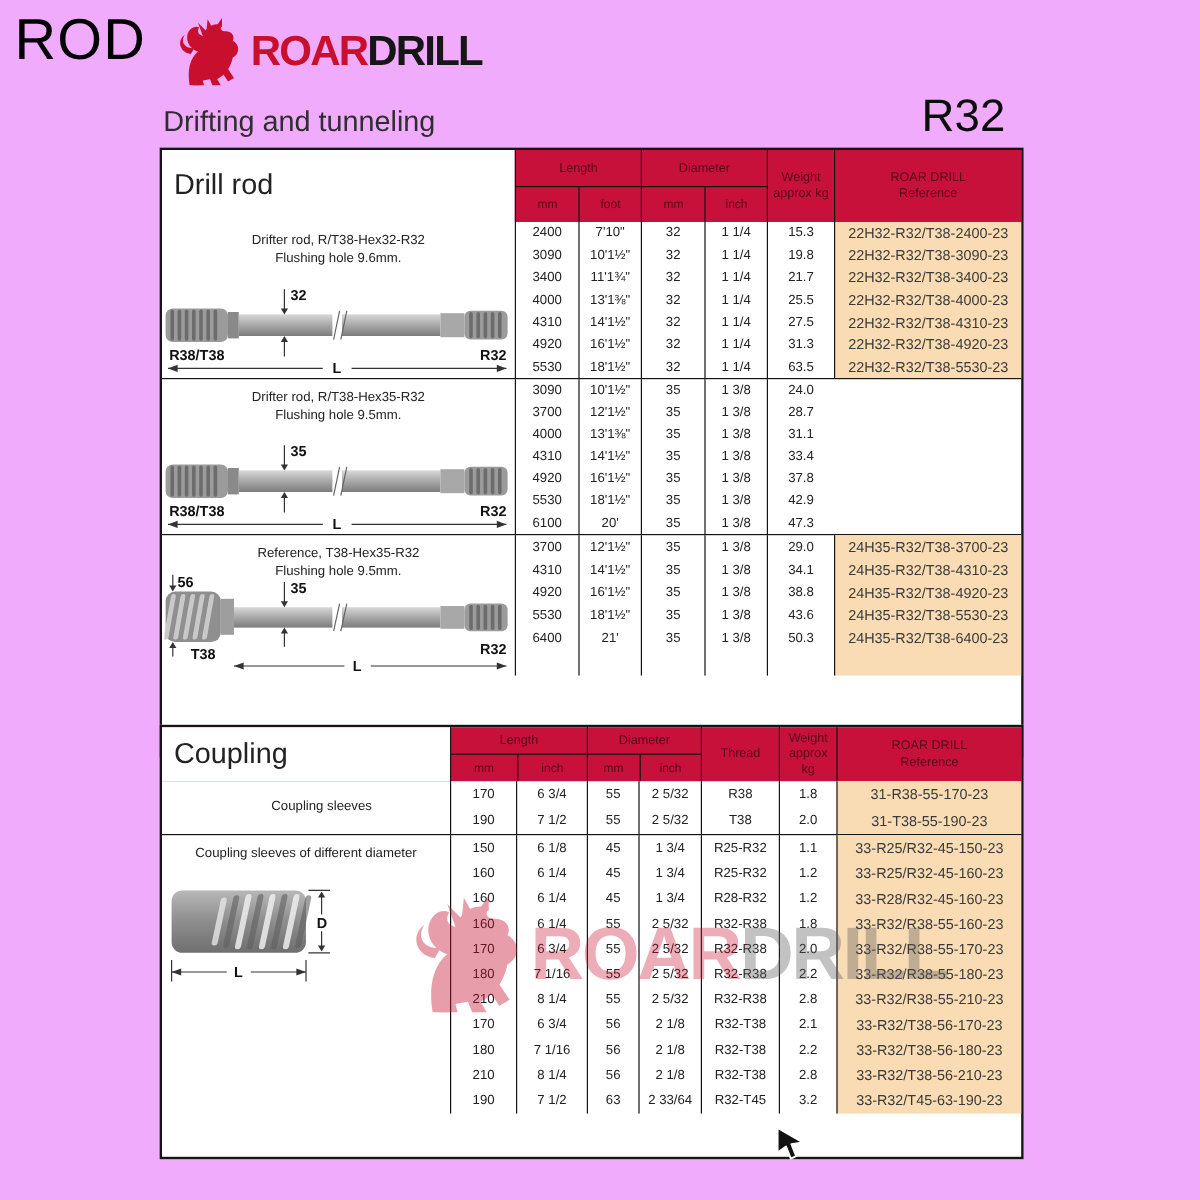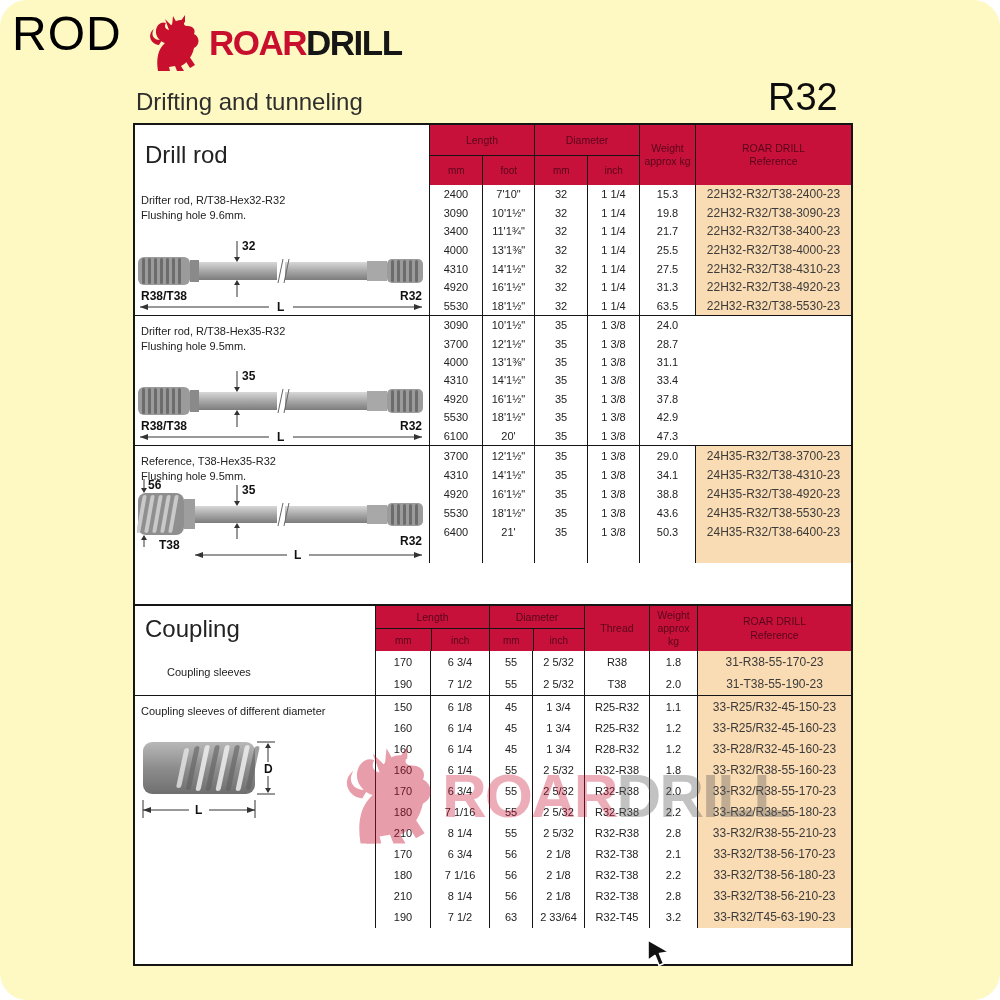--- a/index.html
+++ b/index.html
@@ -1,18 +1,18 @@
 <!DOCTYPE html>
 <html><head>
 <meta charset="utf-8">
 <style>
   * { box-sizing: border-box; margin: 0; padding: 0; }
   html,body { width:1000px; height:1000px; background:#fff; font-family:"Liberation Sans", sans-serif; position:relative; overflow:hidden; }
 
-  .page { position:absolute; inset:0; background:#fef9c3;border-radius:27px; }
+  .page { position:absolute; inset:0; background:#f0abfc; }
 
   
   .kicker { position:absolute; left:12px; top:6px; font-size:48px; color:#000; letter-spacing:1px; }
   .logo { position:absolute; left:143px; top:12px; height:62px; display:flex; align-items:center; }
   .logo svg { width:64px; height:60px; }
   .logo-text { font-size:35px; font-weight:800; letter-spacing:-1.5px; margin-left:2px; }
   .logo-roar { color:#c8102e; }
   .logo-drill { color:#161616; }
   .subtitle { position:absolute; left:136px; top:88px; font-size:24px; color:#2e2e2e; }
   .product { position:absolute; left:768px; top:76px; font-size:38px; color:#0d0d0d; }
@@ -33,21 +33,21 @@
   .h-group-label { border-bottom:1px solid #151515; display:flex; align-items:center; justify-content:center;
                    font-size:10.5px; color:rgba(45,0,14,0.72); flex:1; }
   .h-units { display:flex; flex:1; }
   .h-unit { display:flex; align-items:center; justify-content:center; font-size:10px; color:rgba(45,0,14,0.72); }
   .h-unit + .h-unit { border-left:1px solid #151515; }
   .h-cell { border-left:1px solid #151515; display:flex; flex-direction:column; align-items:center; justify-content:center;
             font-size:10.5px; color:rgba(45,0,14,0.72); text-align:center; line-height:1.25; }
 
   .tsection { display:flex; }
   .tsection + .tsection { border-top:1px solid #151515; }
-  .desc { position:relative; }
+  .desc { position:relative;text-align:center; }
   #drill-table .desc { width:294px; }
   #coupling-table .desc { width:240px; }
   .desc-text { padding:8px 6px 0 6px; font-size:11px; color:#222; line-height:1.35; }
   .cols { display:flex; flex:1; }
   .tcol { display:flex; flex-direction:column; border-left:1px solid #151515; height:100%; }
   .tcol.ref-col { background:#fadcb4; }
   .tcell { display:flex; align-items:center; justify-content:center; font-size:11px; color:#222; white-space:nowrap; }
   .ref-col .tcell { font-size:12px; color:#3a3a3a; }
   .fill .tcell { flex:1; }
   .fixed19 .tcell { height:19.2px; }

